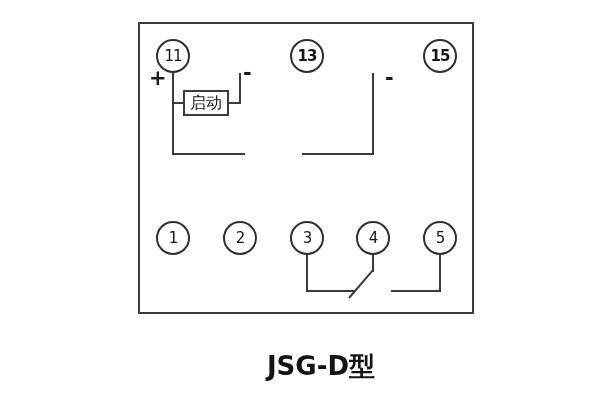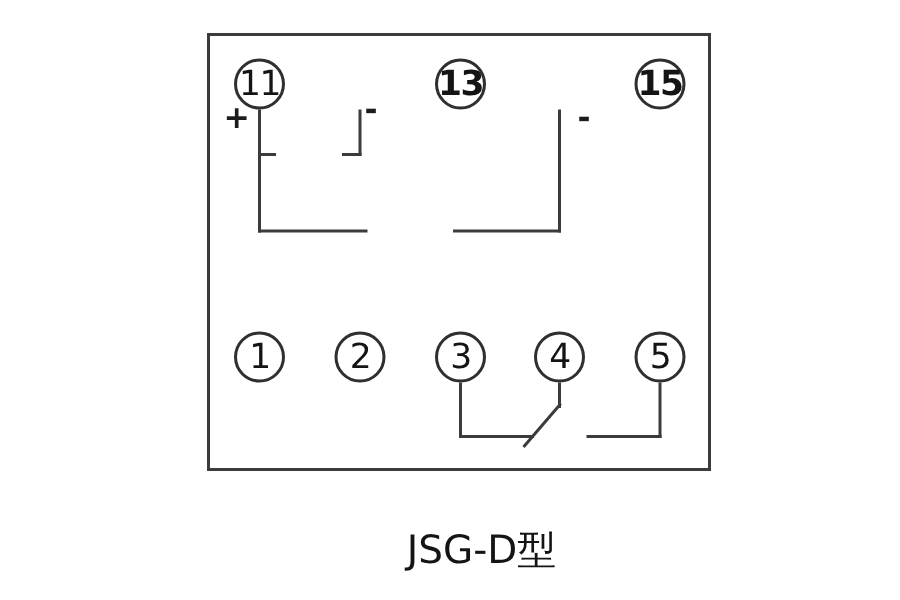--- a/index.html
+++ b/index.html
@@ -30,21 +30,21 @@
     border: 2px solid #2f2f2f;
     border-radius: 50%;
     box-sizing: border-box;
     display: flex;
     align-items: center;
     justify-content: center;
     background: #ffffff;
     z-index: 3;
   }
   .terminal span {
-    font-size: 23px;
+    font-size: 15px;
     line-height: 1;
     color: #141414;
     letter-spacing: -1px;
   }
   .wire {
     position: absolute;
     background: #3b3b3b;
     z-index: 1;
   }
   .labelbox {
@@ -79,20 +79,21 @@
     transform-origin: 0 50%;
     z-index: 2;
   }
   .caption {
     position: absolute;
     left: 148px; top: 349px;
     width: 346px;
     text-align: center;
     font-size: 26px;
     color: #141414;
+    font-weight: bold;
   }
 </style>
 </head>
 <body>
 
 <div class="canvas">
 
   <div class="frame"></div>
 
   <div class="terminal" style="left:156px; top:39px;">
@@ -123,20 +124,23 @@
 
   <div class="sign" style="left:149px; top:68px;">+</div>
   <div class="sign" style="left:243px; top:63px;">-</div>
   <div class="sign" style="left:385px; top:68px;">-</div>
 
   <div class="wire" style="left:172px; top:73px; width:2px; height:82px;"></div>
   <div class="wire" style="left:172px; top:102px; width:12px; height:2px;"></div>
   <div class="wire" style="left:228px; top:102px; width:13px; height:2px;"></div>
   <div class="wire" style="left:239px; top:73px; width:2px; height:31px;"></div>
 
+  <div class="labelbox" style="left:183px; top:90px; width:46px; height:26px;">
+    <span>启动</span>
+  </div>
 
   <div class="wire" style="left:172px; top:153px; width:73px; height:2px;"></div>
   <div class="wire" style="left:302px; top:153px; width:72px; height:2px;"></div>
   <div class="wire" style="left:372px; top:73px; width:2px; height:82px;"></div>
 
 
   <div class="wire" style="left:306px; top:255px; width:2px; height:37px;"></div>
   <div class="wire" style="left:306px; top:290px; width:50px; height:2px;"></div>
   <div class="wire" style="left:372px; top:255px; width:2px; height:17px;"></div>
   <div class="blade"></div>

